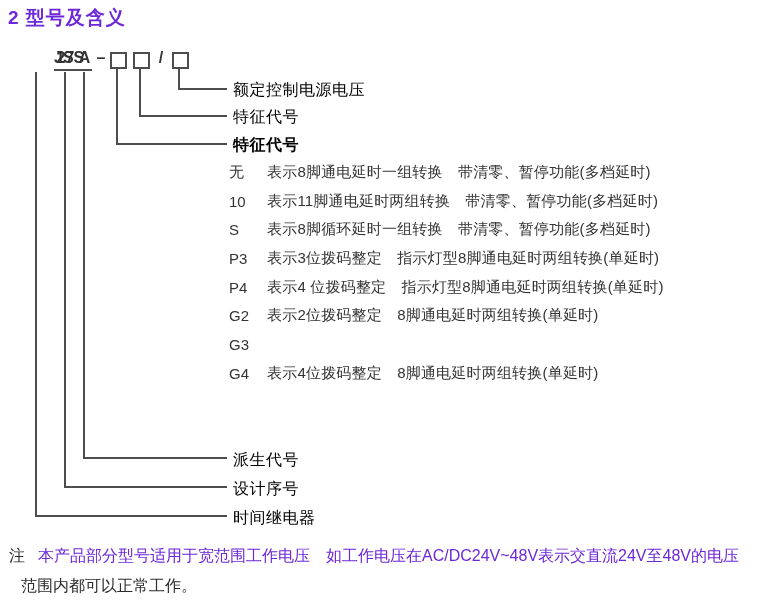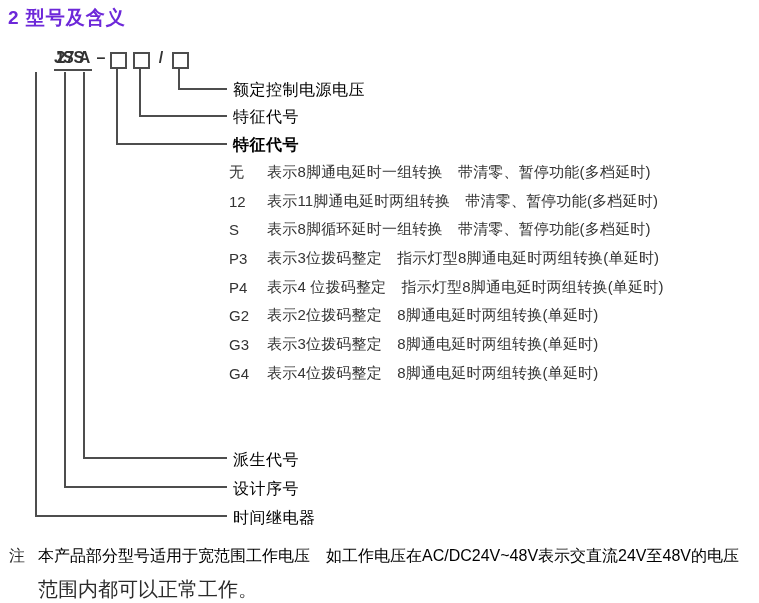--- a/index.html
+++ b/index.html
@@ -102,28 +102,28 @@
     top: 546px;
     font-size: 16px;
     color: #2b2b2b;
     white-space: pre;
   }
   .note-line1 {
     position: absolute;
     left: 38px;
     top: 546px;
     font-size: 16px;
-    color: #000000;
+    color: #6d28d9;
     white-space: pre;
   }
   .note-line2 {
     position: absolute;
-    left: 38px;
+    left: 21px;
     top: 576px;
-    font-size: 20px;
+    font-size: 16px;
     color: #2b2b2b;
     white-space: pre;
   }
 </style>
 </head>
 <body>
 
 <div id="page">
 
   <div class="title">2 型号及含义</div>
@@ -166,42 +166,41 @@
   <div class="callout" style="top:450px;">派生代号</div>
   <div class="callout" style="top:479px;">设计序号</div>
   <div class="callout" style="top:508px;">时间继电器</div>
 
   <div class="features">
     <div class="frow">
       <span class="fcode">无</span>
       <span class="fdesc">表示8脚通电延时一组转换　带清零、暂停功能(多档延时)</span>
     </div>
     <div class="frow">
-      <span class="fcode">12</span>
+      <span class="fcode">10</span>
       <span class="fdesc">表示11脚通电延时两组转换　带清零、暂停功能(多档延时)</span>
     </div>
     <div class="frow">
       <span class="fcode">S</span>
       <span class="fdesc">表示8脚循环延时一组转换　带清零、暂停功能(多档延时)</span>
     </div>
     <div class="frow">
       <span class="fcode">P3</span>
       <span class="fdesc">表示3位拨码整定　指示灯型8脚通电延时两组转换(单延时)</span>
     </div>
     <div class="frow">
       <span class="fcode">P4</span>
       <span class="fdesc">表示4 位拨码整定　指示灯型8脚通电延时两组转换(单延时)</span>
     </div>
     <div class="frow">
       <span class="fcode">G2</span>
       <span class="fdesc">表示2位拨码整定　8脚通电延时两组转换(单延时)</span>
     </div>
     <div class="frow">
       <span class="fcode">G3</span>
-      <span class="fdesc">表示3位拨码整定　8脚通电延时两组转换(单延时)</span>
     </div>
     <div class="frow">
       <span class="fcode">G4</span>
       <span class="fdesc">表示4位拨码整定　8脚通电延时两组转换(单延时)</span>
     </div>
   </div>
 
   <div class="note-label">注</div>
   <div class="note-line1">本产品部分型号适用于宽范围工作电压　如工作电压在AC/DC24V~48V表示交直流24V至48V的电压</div>
   <div class="note-line2">范围内都可以正常工作。</div>

